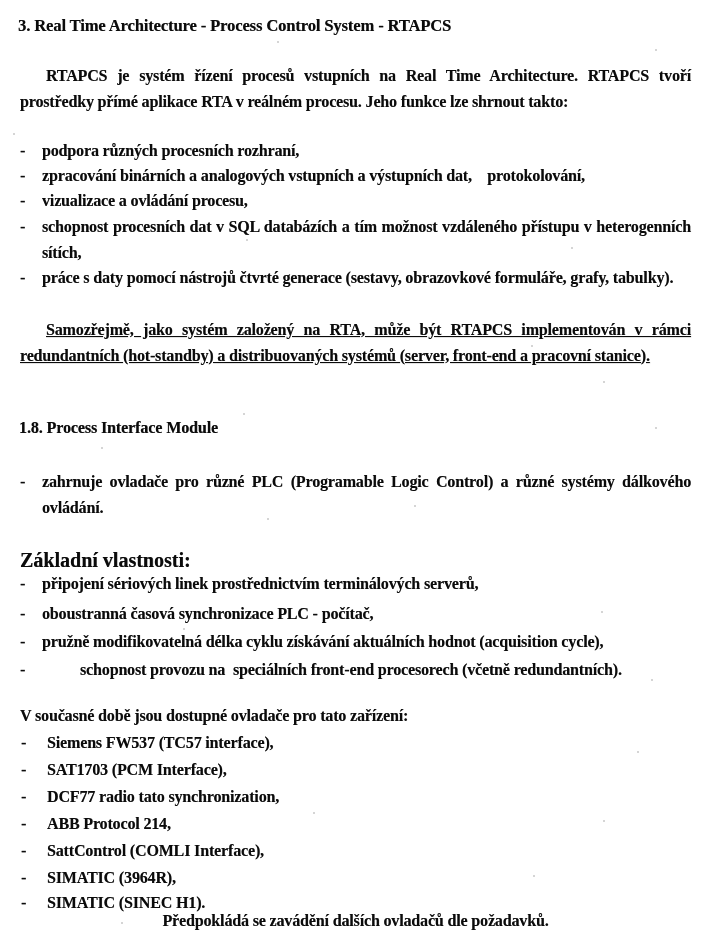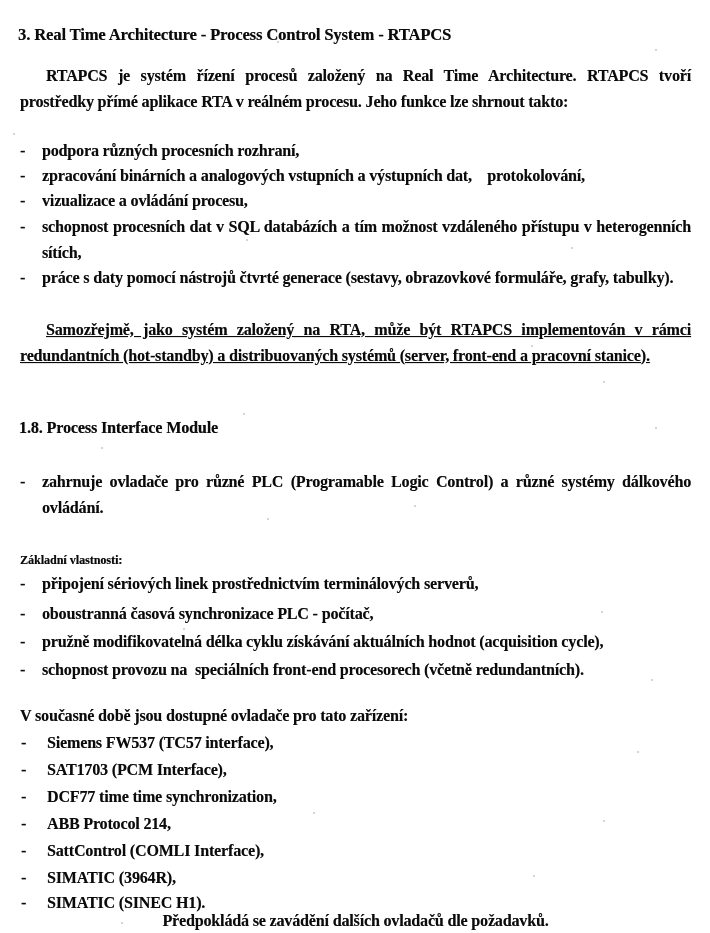--- a/index.html
+++ b/index.html
@@ -29,42 +29,42 @@
     background: #9a9a9a;
     border-radius: 50%;
     opacity: .55;
     pointer-events: none;
   }
 
   
   .h-main {
     position: absolute;
     left: 18px;
-    top: 25px;
+    top: 16px;
     width: 672px;
     font-size: 16.5px;
     font-weight: bold;
     letter-spacing: -0.1px;
     line-height: 20px;
     white-space: nowrap;
   }
   .h-sub {
     position: absolute;
     left: 19px;
     top: 418px;
     font-size: 16px;
     font-weight: bold;
     line-height: 20px;
     letter-spacing: -0.1px;
     white-space: nowrap;
   }
   .h-label {
     position: absolute;
     left: 20px;
-    font-size: 12px;
+    font-size: 20px;
     font-weight: bold;
     line-height: 21px;
     white-space: nowrap;
   }
 
   
   .para {
     position: absolute;
     left: 20px;
     width: 671px;
@@ -135,21 +135,21 @@
   <div class="speck" style="left:313px;top:712px;width:2px;height:2px;"></div>
   <div class="speck" style="left:637px;top:751px;width:2px;height:2px;"></div>
   <div class="speck" style="left:313px;top:812px;width:2px;height:2px;"></div>
   <div class="speck" style="left:603px;top:820px;width:2px;height:2px;"></div>
   <div class="speck" style="left:533px;top:875px;width:2px;height:2px;"></div>
   <div class="speck" style="left:183px;top:628px;width:2px;height:2px;"></div>
   <div class="speck" style="left:121px;top:922px;width:2px;height:2px;"></div>
 
   <div class="h-main ink1">3. Real Time Architecture - Process Control System -  RTAPCS</div>
 
-  <div class="para indent ink2" style="top:63px;">RTAPCS je systém řízení procesů založený na Real Time Architecture.  RTAPCS tvoří prostředky přímé aplikace RTA v reálném procesu. Jeho funkce lze shrnout takto:</div>
+  <div class="para indent ink2" style="top:63px;">RTAPCS je systém řízení procesů vstupních na Real Time Architecture.  RTAPCS tvoří prostředky přímé aplikace RTA v reálném procesu. Jeho funkce lze shrnout takto:</div>
 
   <div class="bullet nj ink2" style="top:138px;">
     <span class="dash">-</span>
     <span class="btext">podpora různých procesních rozhraní,</span>
   </div>
 
   <div class="bullet nj ink2" style="top:163px;">
     <span class="dash">-</span>
     <span class="btext" style="white-space:pre;">zpracování binárních a analogových vstupních a výstupních dat,    protokolování,</span>
   </div>
@@ -190,38 +190,38 @@
     <span class="btext">oboustranná časová synchronizace PLC - počítač,</span>
   </div>
 
   <div class="bullet nj ink2" style="top:629px;">
     <span class="dash">-</span>
     <span class="btext">pružně modifikovatelná délka cyklu získávání aktuálních hodnot (acquisition cycle),</span>
   </div>
 
   <div class="bullet nj ink2" style="top:657px;">
     <span class="dash">-</span>
-    <span class="btext" style="white-space:pre;">schopnost provozu na  speciálních front-end procesorech (včetně redundantních).</span>
+    <span class="btext" style="white-space:pre;margin-left:38px;">schopnost provozu na  speciálních front-end procesorech (včetně redundantních).</span>
   </div>
 
   <div class="para noj ink2" style="top:703px;">V současné době jsou dostupné ovladače pro tato zařízení:</div>
 
   <div class="bullet drv ink2" style="top:730px;">
     <span class="dash">-</span>
     <span class="btext">Siemens FW537 (TC57 interface),</span>
   </div>
 
   <div class="bullet drv ink2" style="top:757px;">
     <span class="dash">-</span>
     <span class="btext">SAT1703 (PCM Interface),</span>
   </div>
 
   <div class="bullet drv ink2" style="top:784px;">
     <span class="dash">-</span>
-    <span class="btext">DCF77 time time synchronization,</span>
+    <span class="btext">DCF77 radio tato synchronization,</span>
   </div>
 
   <div class="bullet drv ink2" style="top:811px;">
     <span class="dash">-</span>
     <span class="btext">ABB Protocol 214,</span>
   </div>
 
   <div class="bullet drv ink2" style="top:838px;">
     <span class="dash">-</span>
     <span class="btext">SattControl (COMLI Interface),</span>

